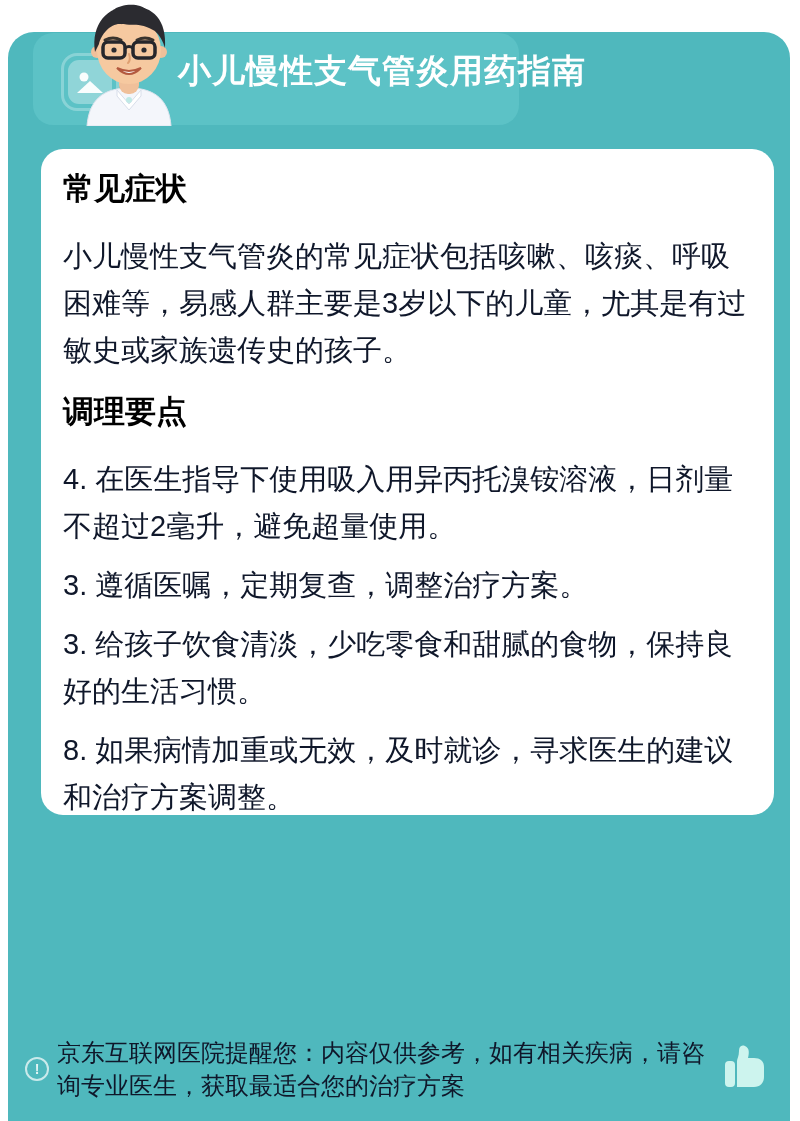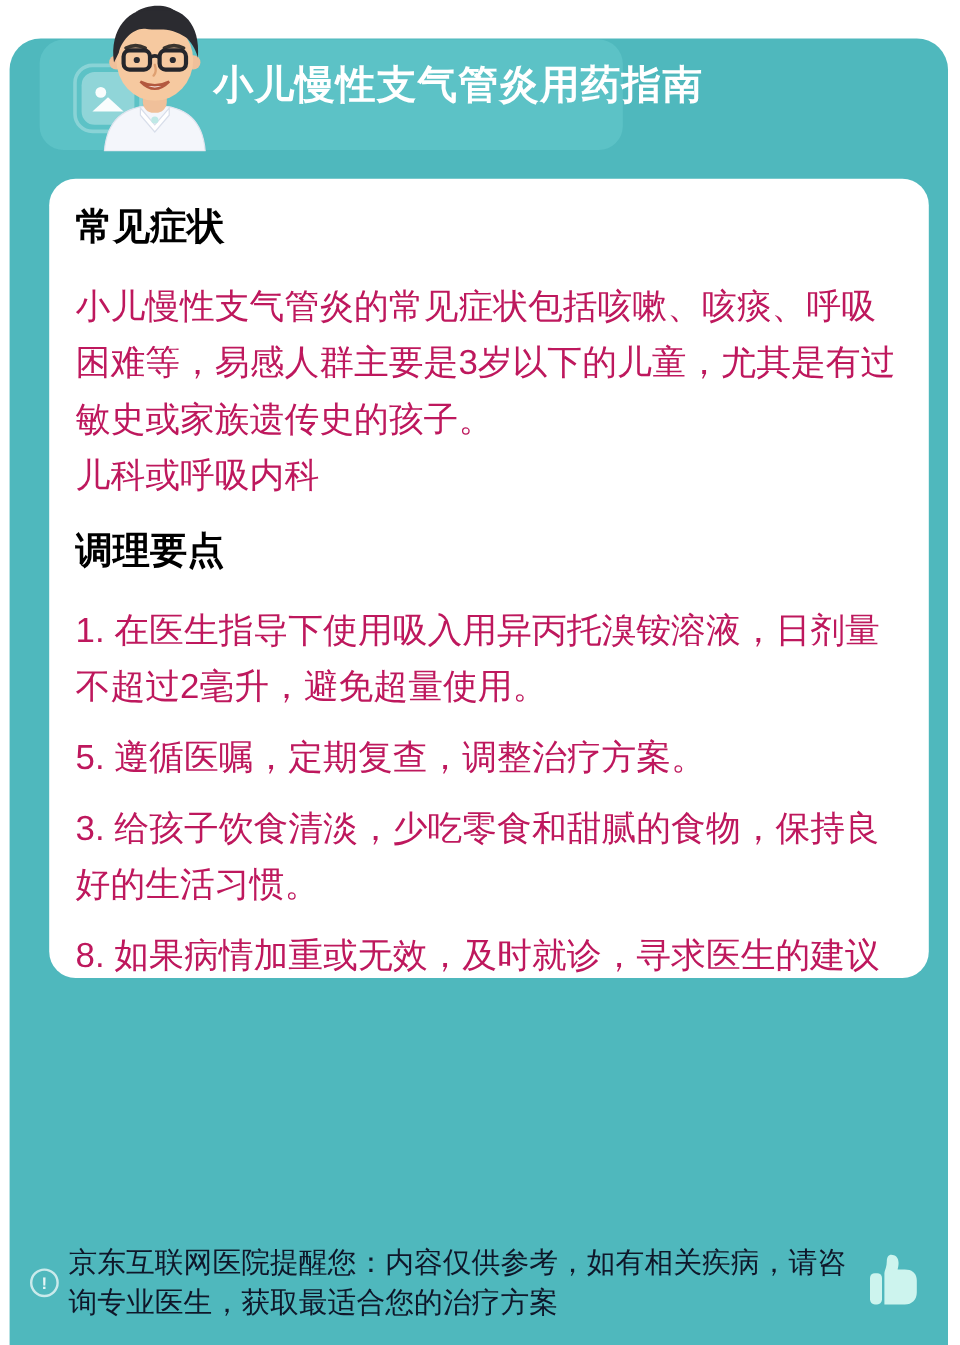--- a/index.html
+++ b/index.html
@@ -31,21 +31,21 @@
   }
   .card{
     position:absolute;left:33px;top:117px;width:733px;height:666px;
     background:#ffffff;border-radius:22px;box-sizing:border-box;
     padding:2px 22px 14px 22px;overflow:hidden;z-index:5;
   }
   .card h2{
     margin:16px 0 22px 0;font-size:31px;line-height:44px;font-weight:700;color:#000;
   }
   .card p{
-    margin:0;font-size:29px;line-height:47px;color:#be185d;
+    margin:0;font-size:29px;line-height:47px;color:#0f172a;
   }
   .card .tip{margin-top:12px;}
   .footer{
     position:absolute;left:10px;top:1036px;width:780px;
     display:flex;align-items:center;z-index:6;
   }
   .info-icon{
     flex:0 0 auto;width:24px;height:24px;margin-left:15px;margin-right:8px;
     border:2px solid rgba(255,255,255,0.7);border-radius:50%;box-sizing:border-box;
     color:rgba(255,255,255,0.85);font-size:14px;font-weight:700;
@@ -107,25 +107,24 @@
       <path d="M44 68 Q56 80 68 68 Q56 74 44 68 Z" fill="#ffffff" stroke="#b3593f" stroke-width="2"></path>
     </svg>
 
     <div class="title">小儿慢性支气管炎用药指南</div>
   </div>
 
   <div class="card">
     <h2>常见症状</h2>
     <p>小儿慢性支气管炎的常见症状包括咳嗽、咳痰、呼吸困难等，易感人群主要是3岁以下的儿童，尤其是有过敏史或家族遗传史的孩子。</p>
 
-    <p>儿科或呼吸内科</p>
 
     <h2>调理要点</h2>
-    <p class="tip">1. 在医生指导下使用吸入用异丙托溴铵溶液，日剂量不超过2毫升，避免超量使用。</p>
-    <p class="tip">5. 遵循医嘱，定期复查，调整治疗方案。</p>
+    <p class="tip">4. 在医生指导下使用吸入用异丙托溴铵溶液，日剂量不超过2毫升，避免超量使用。</p>
+    <p class="tip">3. 遵循医嘱，定期复查，调整治疗方案。</p>
     <p class="tip">3. 给孩子饮食清淡，少吃零食和甜腻的食物，保持良好的生活习惯。</p>
     <p class="tip">8. 如果病情加重或无效，及时就诊，寻求医生的建议和治疗方案调整。</p>
   </div>
 
 </div>
 
 <div class="footer">
   <div class="info-icon">!</div>
   <div class="disclaimer">京东互联网医院提醒您：内容仅供参考，如有相关疾病，请咨询专业医生，获取最适合您的治疗方案</div>
   <button class="thumb-btn">

